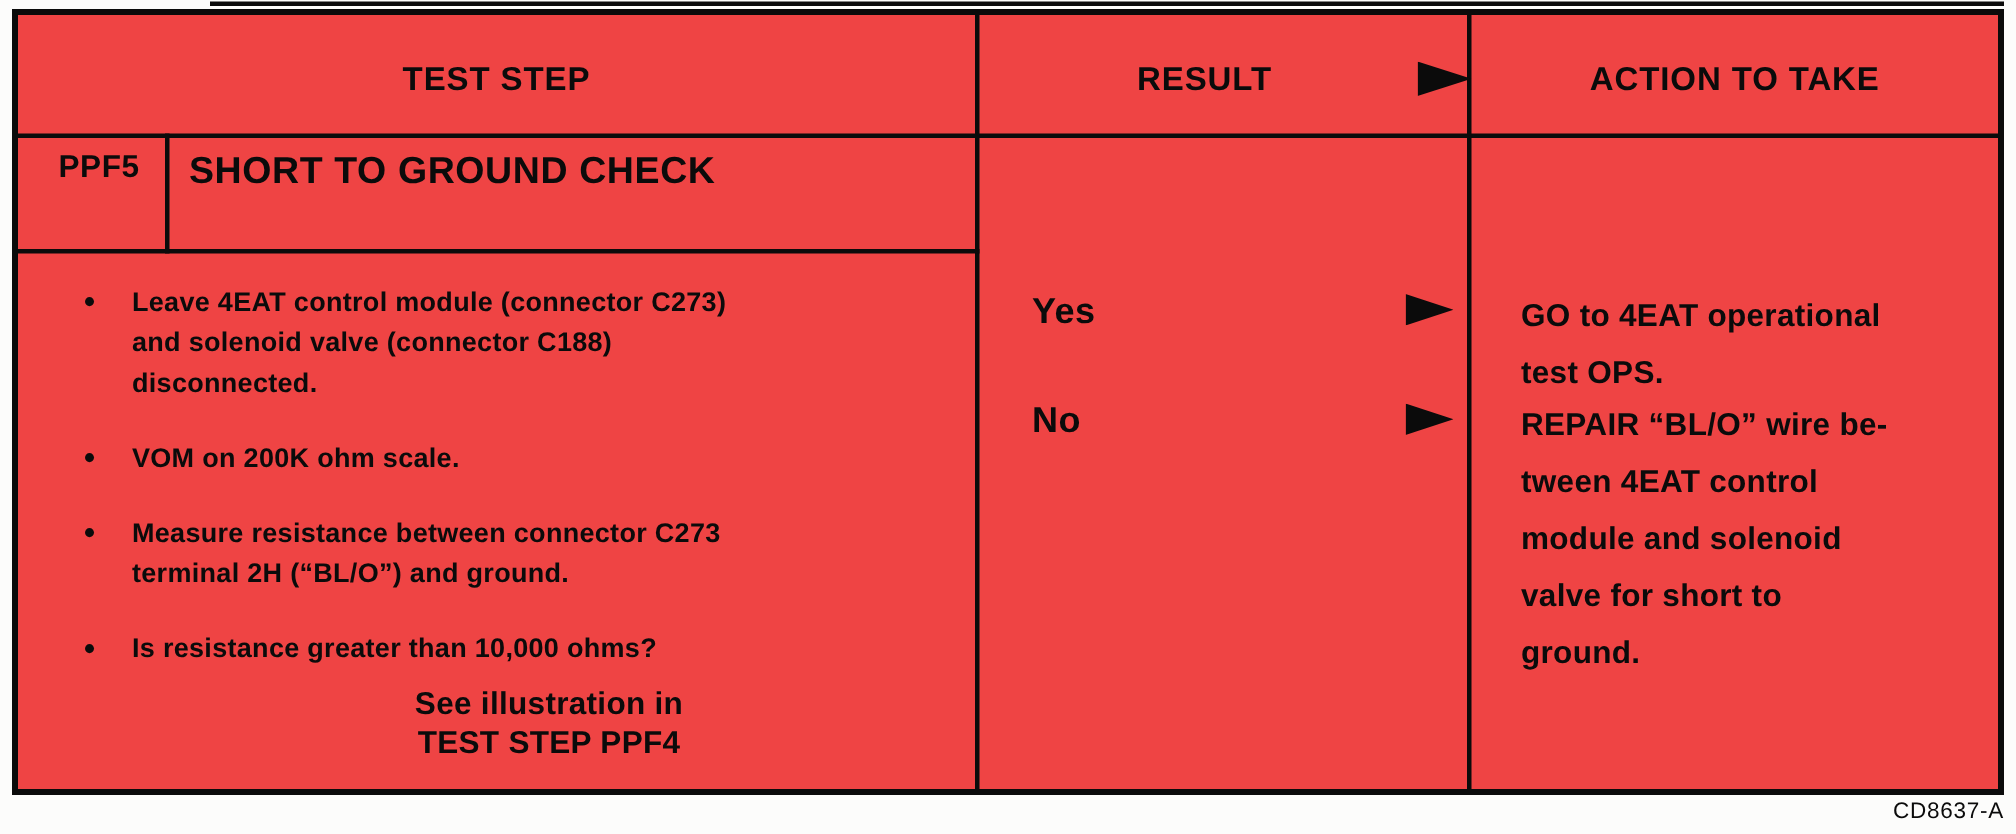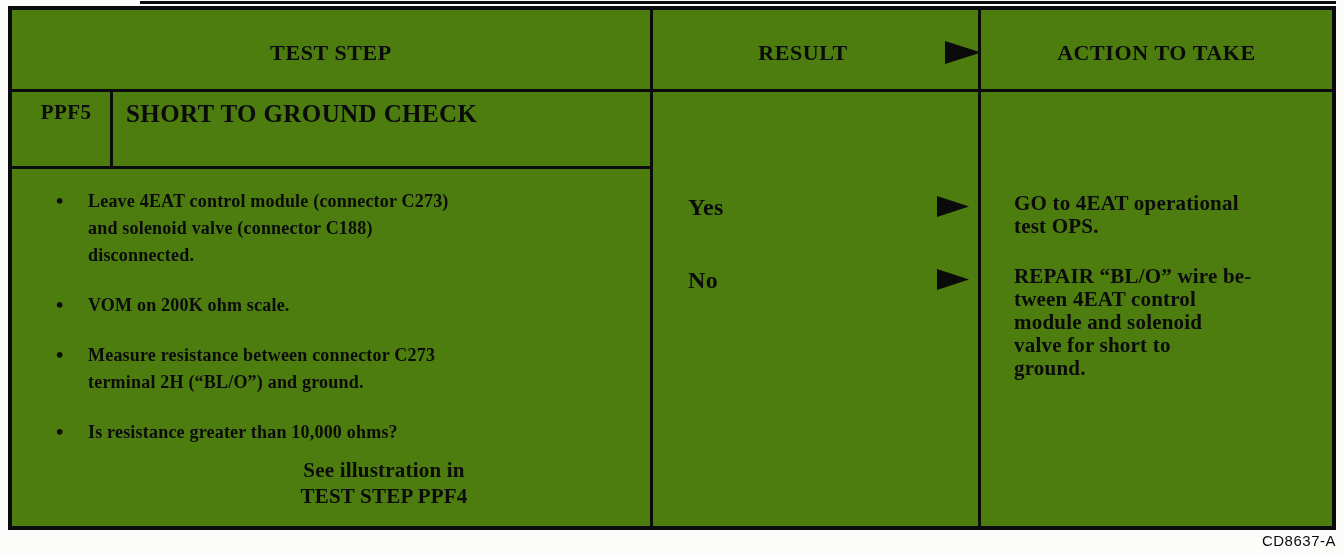--- a/index.html
+++ b/index.html
@@ -13,21 +13,21 @@
   .page{
     position:relative;width:1344px;height:556px;background:#fcfcfb;overflow:hidden;
   }
   
   .artifact-top{
     position:absolute;left:140px;top:1px;width:1196px;height:3px;background:#0b0b0b;
   }
   
   .frame{
     position:absolute;left:8px;top:6px;width:1320px;height:516px;
-    border:4px solid #0b0b0b;background:#4d7c0f;font-family:Liberation Serif, serif;
+    border:4px solid #0b0b0b;background:#ef4444;
   }
   .line{position:absolute;background:#0b0b0b;}
   .hline-header{left:0;top:79px;width:100%;height:3px;}
   .vline-col1{left:638px;top:0;bottom:0;width:3px;}
   .vline-col2{left:966px;top:0;bottom:0;width:3px;}
   .hline-step{left:0;top:156px;width:641px;height:3px;}
   .vline-step{left:98px;top:79px;height:80px;width:3px;}
 
   .cell-text{position:absolute;white-space:pre-line;}
   .hdr{
@@ -46,27 +46,27 @@
   .arrow-no{left:925px;top:259px;}
 
   .step-id{left:14px;top:90px;width:80px;text-align:center;font-weight:700;font-size:21px;letter-spacing:.4px;}
   .step-title{left:114px;top:90px;font-weight:600;font-size:25px;letter-spacing:.4px;}
 
   .bullets{position:absolute;left:44px;top:178px;width:586px;}
   .bullet{display:flex;margin-bottom:23px;}
   .bullet .dot{width:32px;flex:0 0 32px;font-size:21px;font-weight:700;line-height:27px;}
   .bullet .txt{font-size:18px;font-weight:600;line-height:27px;letter-spacing:.2px;white-space:pre-line;}
 
-  .note{left:0;top:447px;width:708px;text-align:center;font-size:21px;font-weight:600;line-height:26px;letter-spacing:.2px;margin-left:18px;}
+  .note{left:0;top:447px;width:708px;text-align:center;font-size:21px;font-weight:600;line-height:26px;letter-spacing:.2px;}
 
   .result-label{font-size:24px;font-weight:700;letter-spacing:.3px;}
   .result-yes{left:676px;top:184px;}
   .result-no{left:676px;top:257px;}
 
-  .action-text{font-size:21px;font-weight:600;line-height:23px;letter-spacing:.2px;width:330px;}
+  .action-text{font-size:21px;font-weight:600;line-height:38px;letter-spacing:.2px;width:330px;}
   .action-1{left:1002px;top:182px;}
   .action-2{left:1002px;top:255px;}
 
   .figure-code{
     position:absolute;right:8px;top:532px;
     font-size:15px;font-weight:400;letter-spacing:.5px;font-style:normal;
   }
 </style>
 </head>
 <body>

